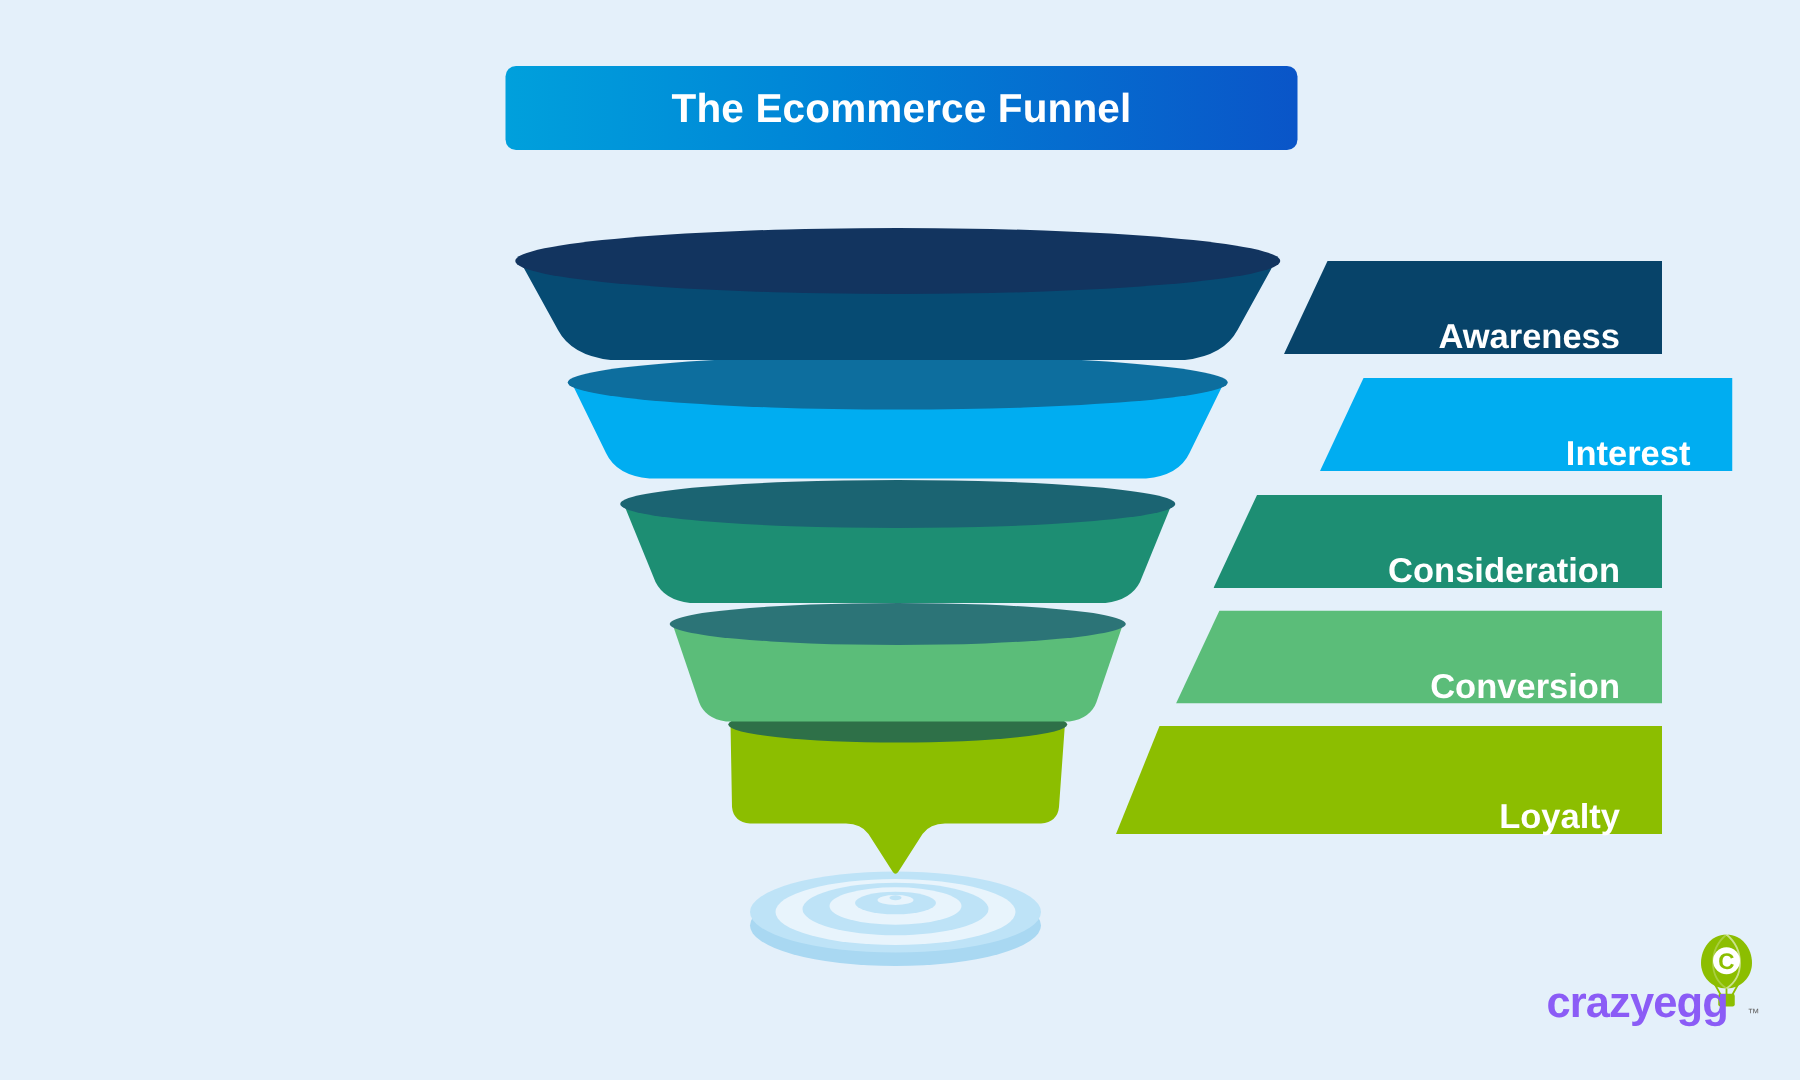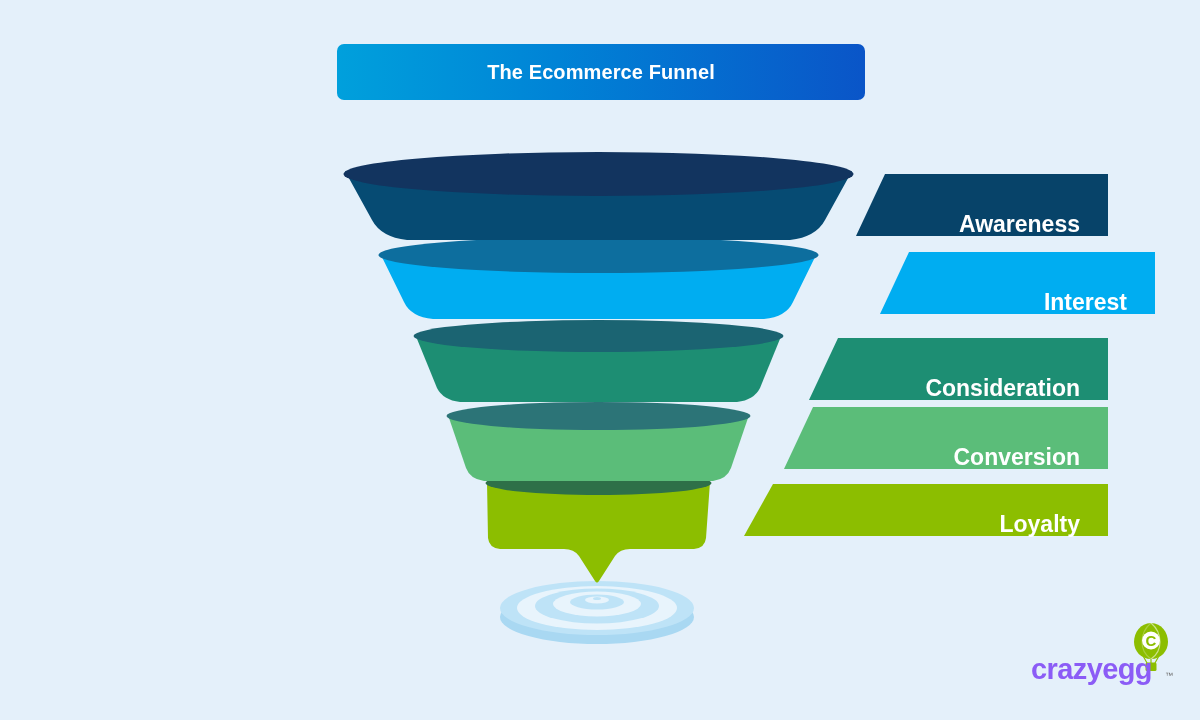--- a/index.html
+++ b/index.html
@@ -30,21 +30,21 @@
     height: 56px;
     border-radius: 7px;
     background: linear-gradient(90deg, #00a0dc 0%, #0083d6 42%, #0a55c8 100%);
     display: flex;
     align-items: center;
     justify-content: center;
     box-sizing: border-box;
   }
   #title-text {
     color: #ffffff;
-    font-size: 20px;
+    font-size: 27px;
     font-weight: bold;
     letter-spacing: .1px;
     line-height: 1;
   }
 
   
   #funnel-svg {
     position: absolute;
     left: 0;
     top: 0;
@@ -201,35 +201,35 @@
     <span class="label-text">Awareness</span>
   </div>
 
   <div class="label-bar" style="left:880px; top:252px; width:275px; height:62px;">
     <svg class="bar-shape" viewBox="0 0 275 62" preserveAspectRatio="none">
       <polygon points="29,0 275,0 275,62 0,62" fill="#00adf1"></polygon>
     </svg>
     <span class="label-text">Interest</span>
   </div>
 
-  <div class="label-bar" style="left:809px; top:330px; width:299px; height:62px;margin-top:8px;">
+  <div class="label-bar" style="left:809px; top:330px; width:299px; height:62px;">
     <svg class="bar-shape" viewBox="0 0 299 62" preserveAspectRatio="none">
       <polygon points="29,0 299,0 299,62 0,62" fill="#1d8e73"></polygon>
     </svg>
     <span class="label-text">Consideration</span>
   </div>
 
   <div class="label-bar" style="left:784px; top:407px; width:324px; height:62px;">
     <svg class="bar-shape" viewBox="0 0 324 62" preserveAspectRatio="none">
       <polygon points="29,0 324,0 324,62 0,62" fill="#5bbd79"></polygon>
     </svg>
     <span class="label-text">Conversion</span>
   </div>
 
-  <div class="label-bar" style="left:744px; top:484px; width:364px; height:52px;">
+  <div class="label-bar" style="left:744px; top:484px; width:364px; height:72px;">
     <svg class="bar-shape" viewBox="0 0 364 62" preserveAspectRatio="none">
       <polygon points="29,0 364,0 364,62 0,62" fill="#8cbe00"></polygon>
     </svg>
     <span class="label-text">Loyalty</span>
   </div>
 
   <div id="logo">
     <svg id="logo-balloon" width="42" height="50" viewBox="0 0 42 50">
 
       <path d="M21 1 C31.5 1 38 10.5 38 20 C38 29 31 37 21 37 C11 37 4 29 4 20 C4 10.5 10.5 1 21 1 Z" fill="#8cbe00"></path>

